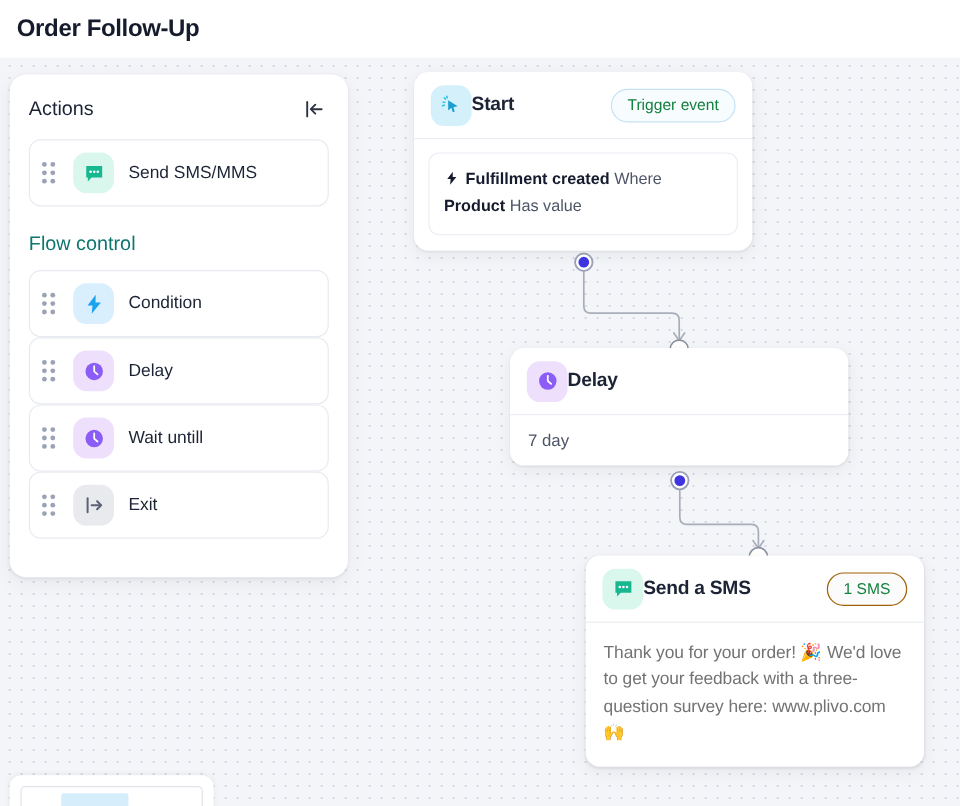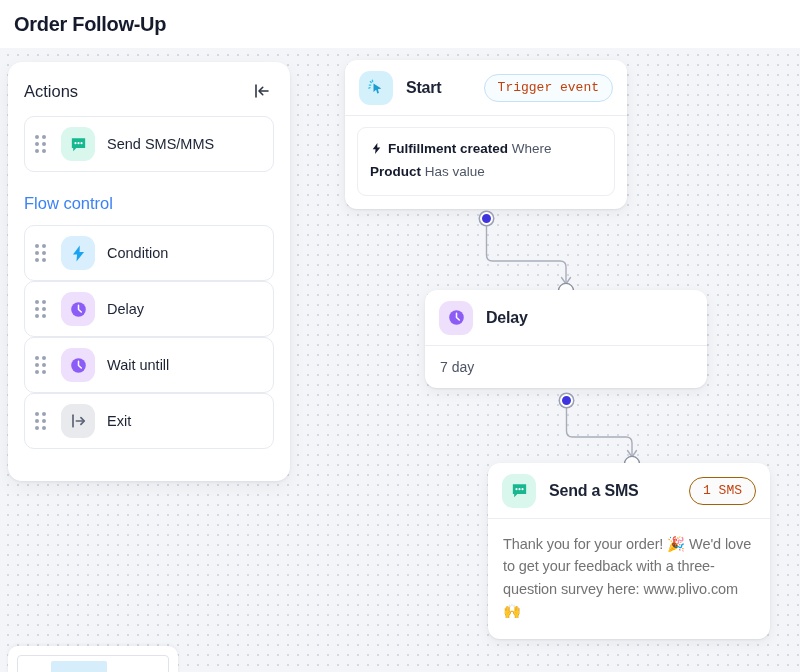--- a/index.html
+++ b/index.html
@@ -47,21 +47,21 @@
     padding: 18px 16px 20px 16px;
     z-index: 10;
   }
   .panel-head {
     display: flex; align-items: center; justify-content: space-between;
     margin-bottom: 14px;
   }
   .panel-title { font-size: 16.5px; font-weight: 500; color: #1c2335; }
   #collapse-btn { cursor: pointer; padding: 2px 3px; display: flex; }
   .section-title {
-    font-size: 16.5px; font-weight: 500; color: #3b82f6;
+    font-size: 16.5px; font-weight: 500; color: #0f766e;
     margin: 22px 0 12px 0;
   }
   .block {
     display: flex; align-items: center;
     height: 56px; border: 1px solid #e7eaf0; border-radius: 10px;
     background: #fff; margin-bottom: 0; padding-left: 10px;
     cursor: grab;
   }
   .block:last-child { margin-bottom: 12px; }
   .drag {
@@ -82,33 +82,33 @@
   .ic-clock{ background: #eee0fd; }
   .ic-exit { background: #e8eaee; }
 
   
   .node {
     position: absolute; background: #ffffff; border-radius: 12px;
     box-shadow: 0 1px 2px rgba(20,28,50,.08), 0 4px 14px rgba(20,28,50,.06);
     z-index: 5;
   }
   .node-head {
-    display: flex; align-items: center; gap: 13px;
+    display: flex; align-items: center; 
     height: 56px; padding: 0 14px;
   }
   .node-head.with-div { border-bottom: 1px solid #ebedf2; }
   .node-icon {
     width: 34px; height: 34px; border-radius: 11px;
     display: flex; align-items: center; justify-content: center; flex: 0 0 auto;
   }
   .node-title { font-size: 16px; font-weight: 600; color: #1c2335; letter-spacing: -.2px; }
   .pill {
     margin-left: auto; height: 28px; padding: 0 13px;
     display: flex; align-items: center; border-radius: 999px;
-    font-size: 13px; color: #c2410c; cursor: pointer; font-family: Liberation Mono, monospace;
+    font-size: 13px; color: #15803d; cursor: pointer;
   }
   .pill-blue { border: 1px solid #c5e2f5; background: #f7fcff; }
   .pill-gray { border: 1px solid #a16207; background: #fbfbfc; }
 
   #start-node { left: 345px; top: 12px; width: 282px; }
   #start-body { padding: 11px 12px 13px 12px; }
   #trigger-card {
     border: 1px solid #eceef3; border-radius: 9px; background: #fff;
     padding: 11px 12px 12px 12px; line-height: 1.55;
     font-size: 13.5px; color: #4d5566;

